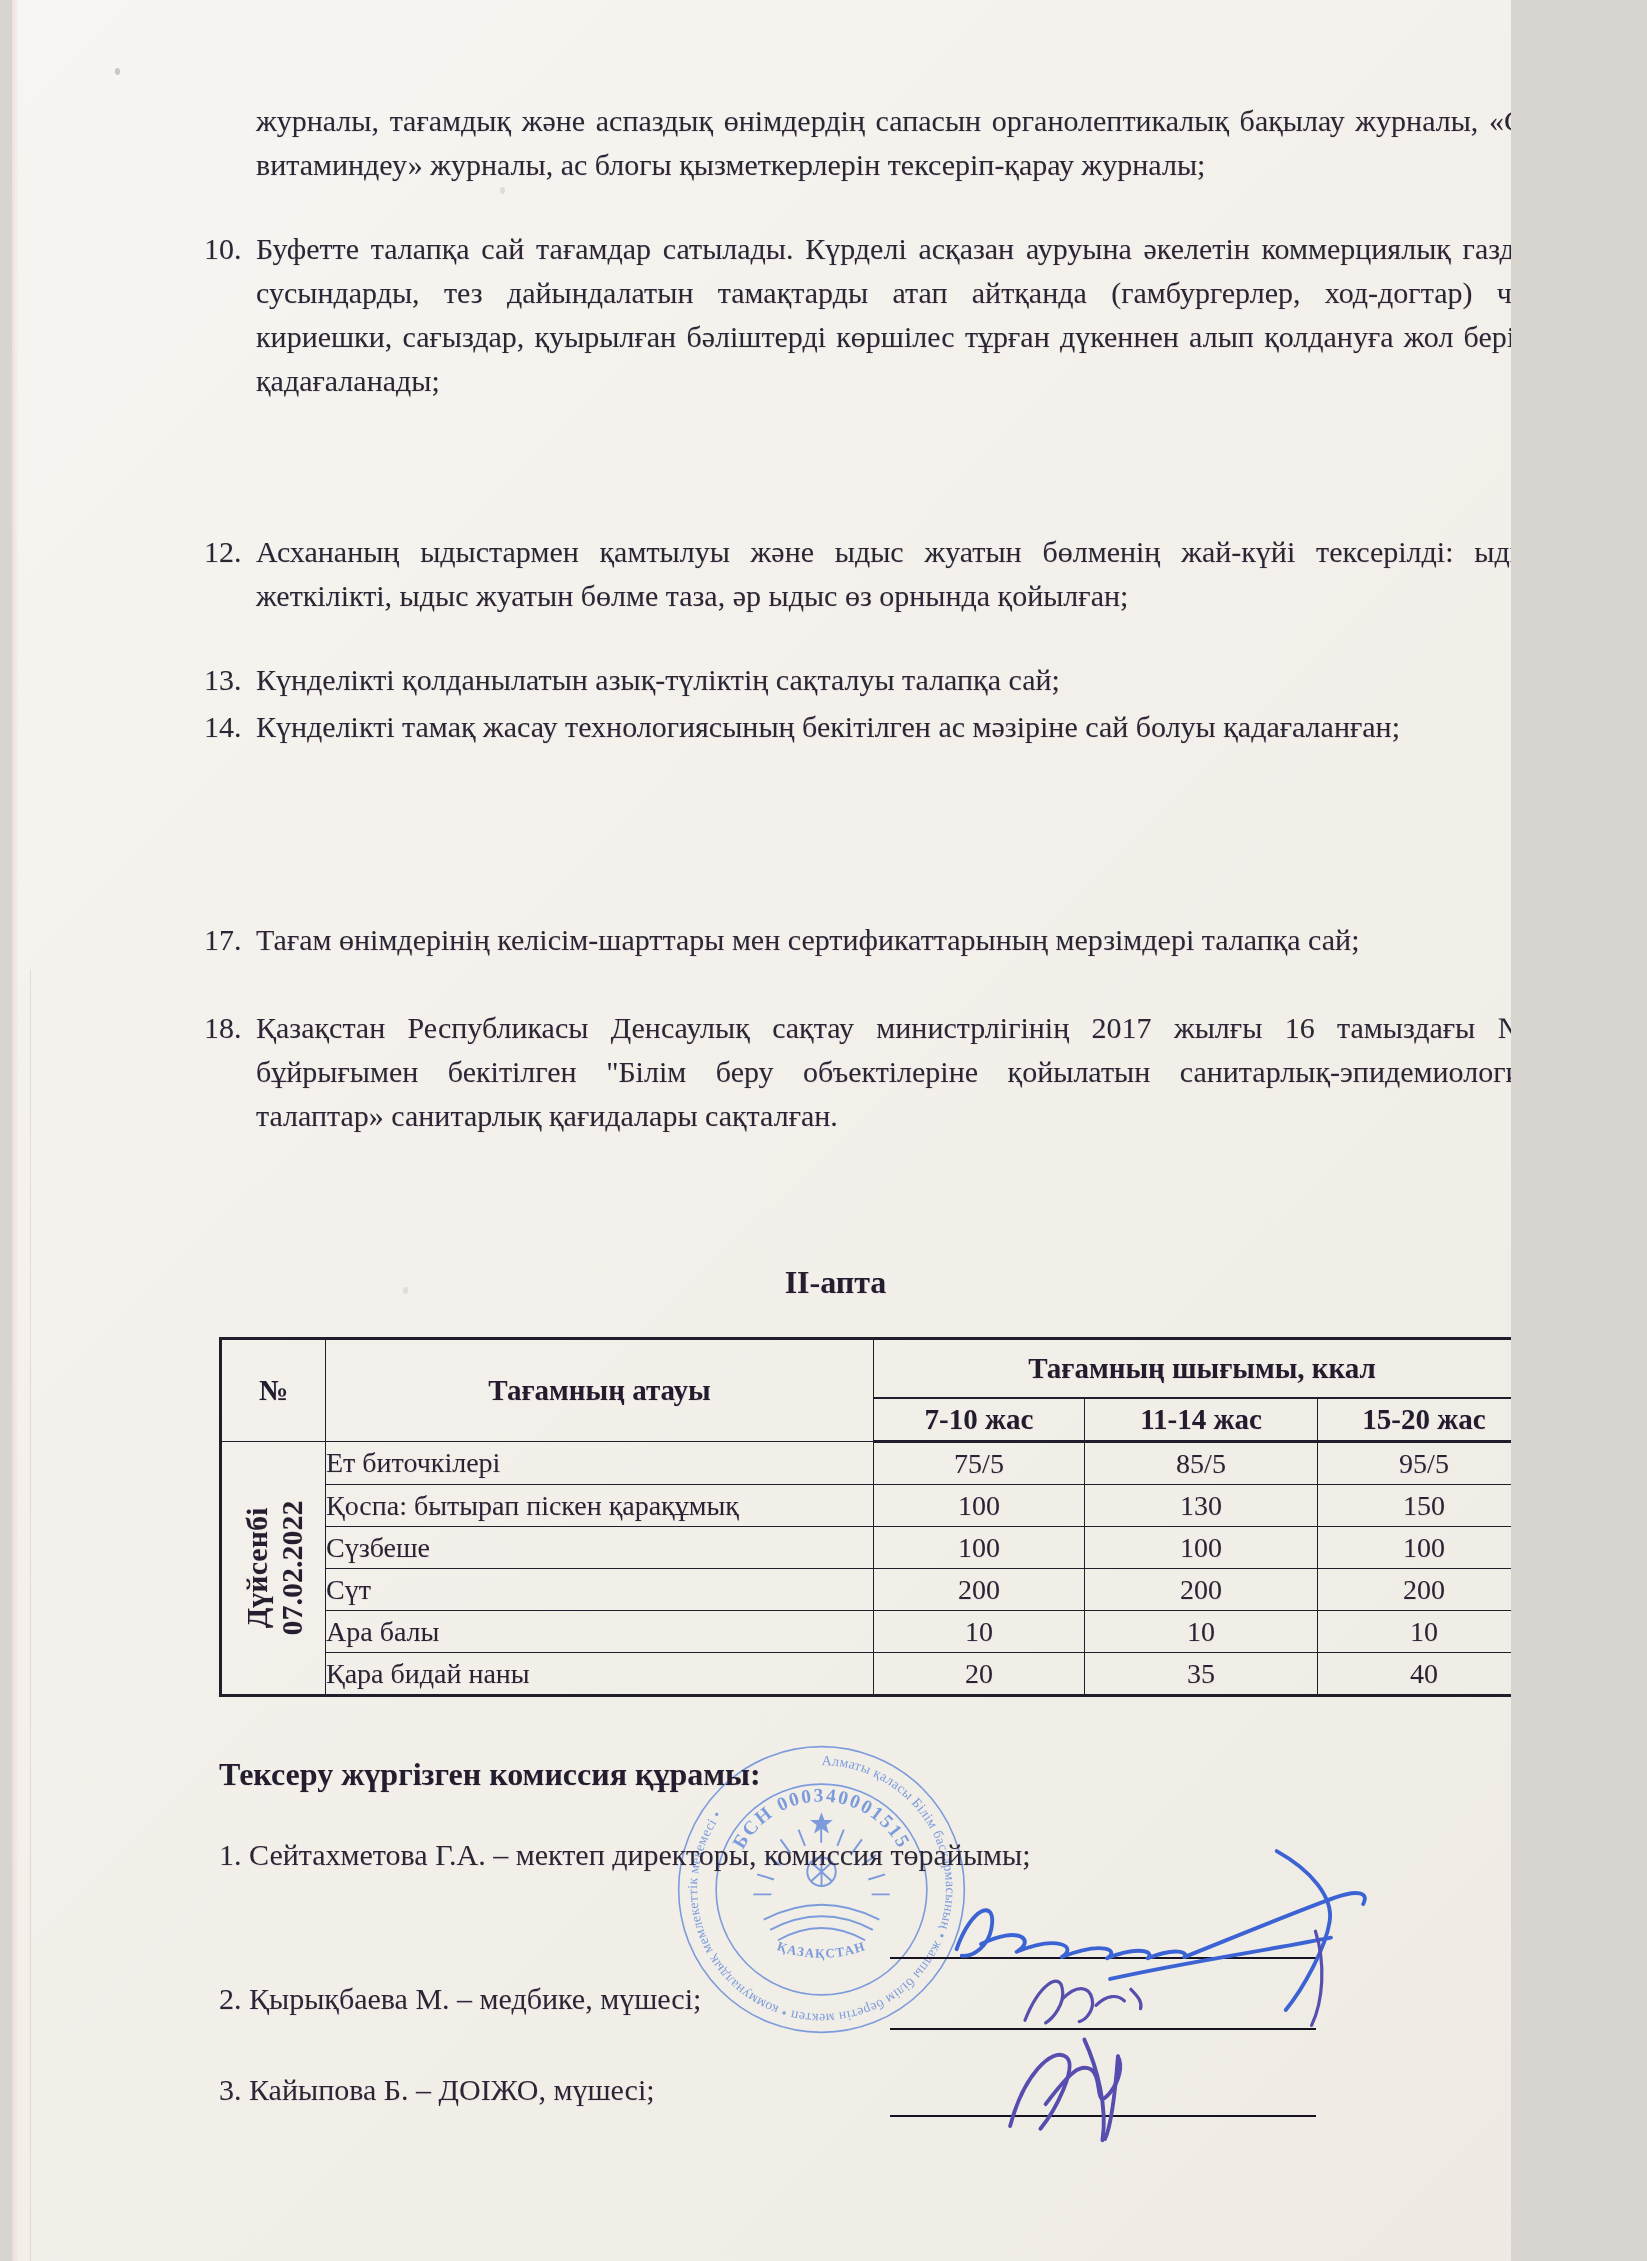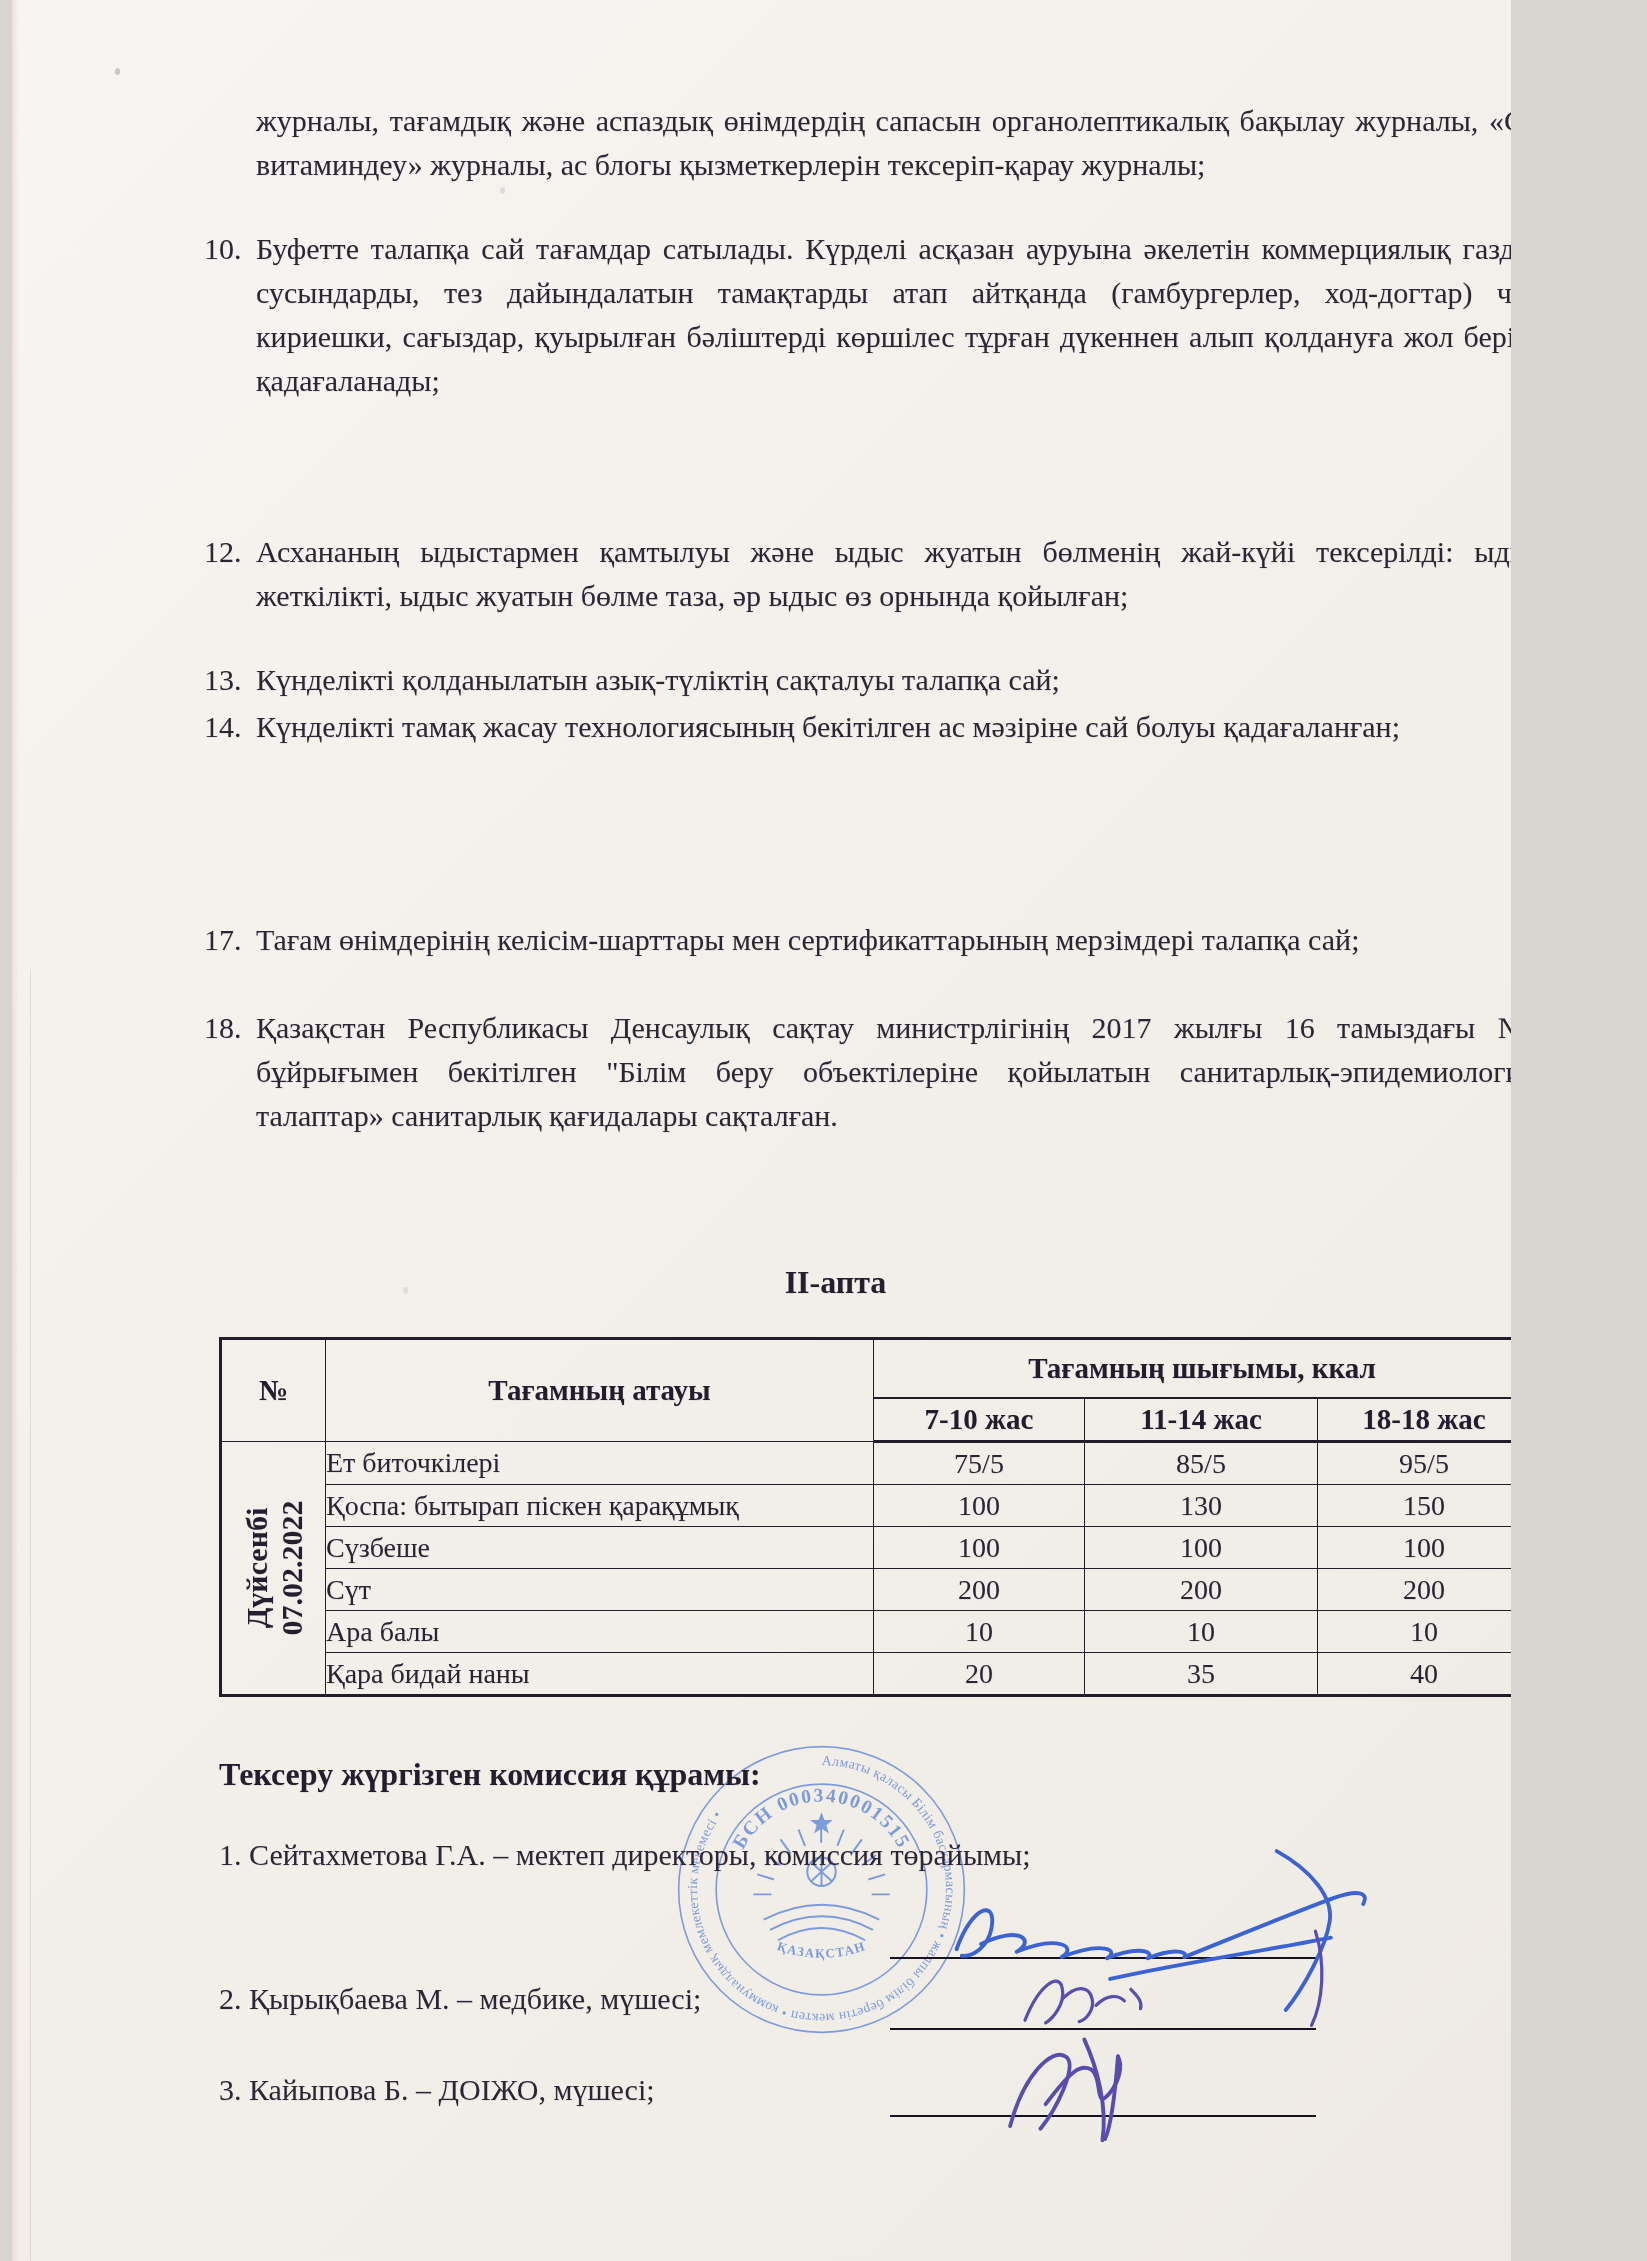--- a/index.html
+++ b/index.html
@@ -102,21 +102,21 @@
       </colgroup>
       <thead>
         <tr>
           <th rowspan="2">№</th>
           <th rowspan="2">Тағамның атауы</th>
           <th colspan="3" class="h-big">Тағамның шығымы, ккал</th>
         </tr>
         <tr class="sub">
           <th>7-10 жас</th>
           <th>11-14 жас</th>
-          <th>18-18 жас</th>
+          <th>15-20 жас</th>
         </tr>
       </thead>
       <tbody>
         <tr>
           <td rowspan="6" class="day-cell">
             <div class="day-rot">
               <span>Дүйсенбі</span>
               <span>07.02.2022</span>
             </div>
           </td>

